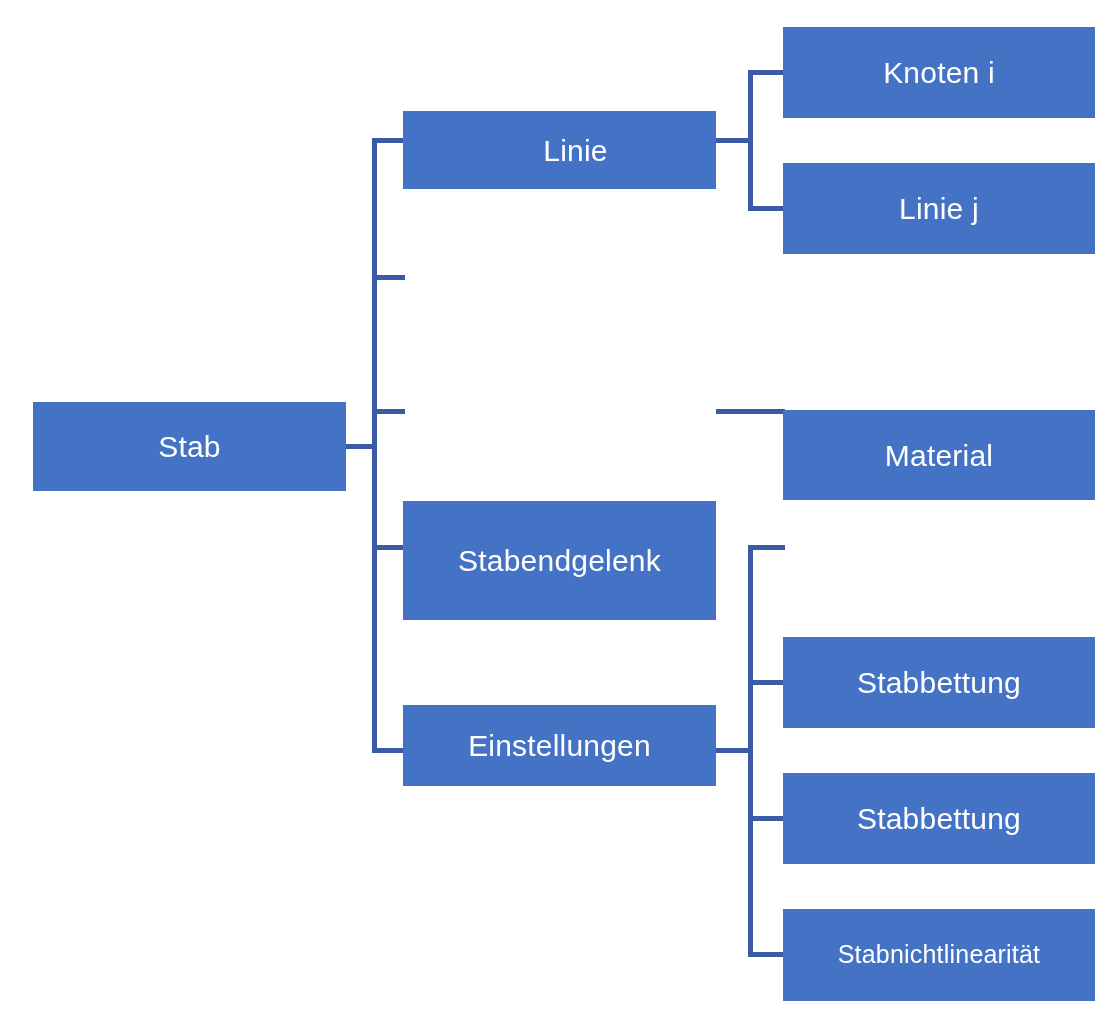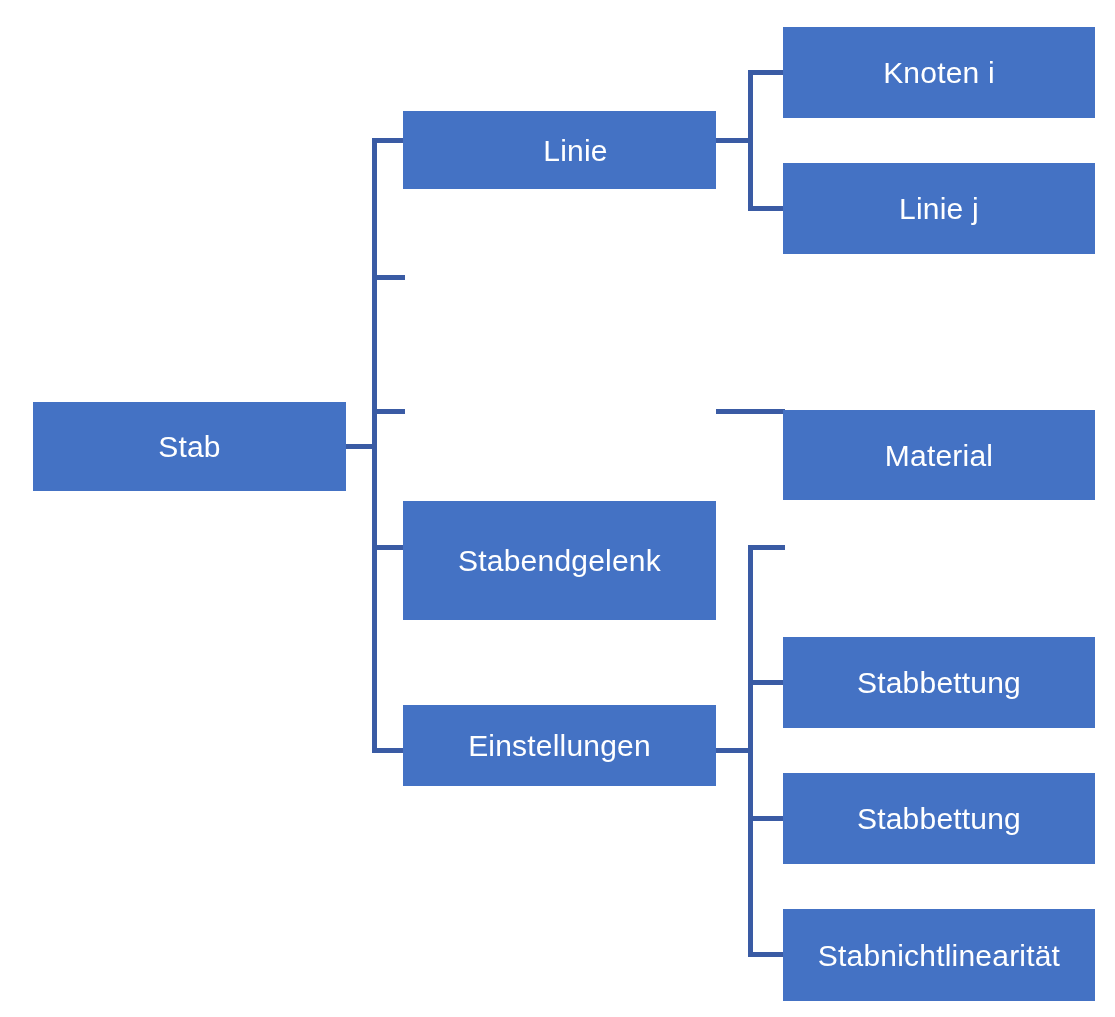--- a/index.html
+++ b/index.html
@@ -41,21 +41,21 @@
   .n-querschnitt    { top: 366px; height: 90px; }
   .n-stabendgelenk  { top: 501px; height: 119px; }
   .n-einstellungen  { top: 705px; height: 81px; }
 
   .n-knoteni        { top: 27px;  height: 91px; }
   .n-knotenj        { top: 163px; height: 91px; }
   .n-material       { top: 366px; height: 90px; margin-top: 44px; }
   .n-stabexz        { top: 501px; height: 92px; }
   .n-stabteilung    { top: 637px; height: 91px; }
   .n-stabbettung    { top: 773px; height: 91px; }
-  .n-stabnicht      { top: 909px; height: 92px; font-size: 30px; }
+  .n-stabnicht      { top: 909px; height: 92px; font-size: 25px; }
 
   .conn {
     position: absolute;
     background: #3A5BA4;
   }
   .conn.h { height: 5px; }
   .conn.v { width: 5px; }
 
   
   .c-root-stub   { left: 338px; top: 444px; width: 39px; }

